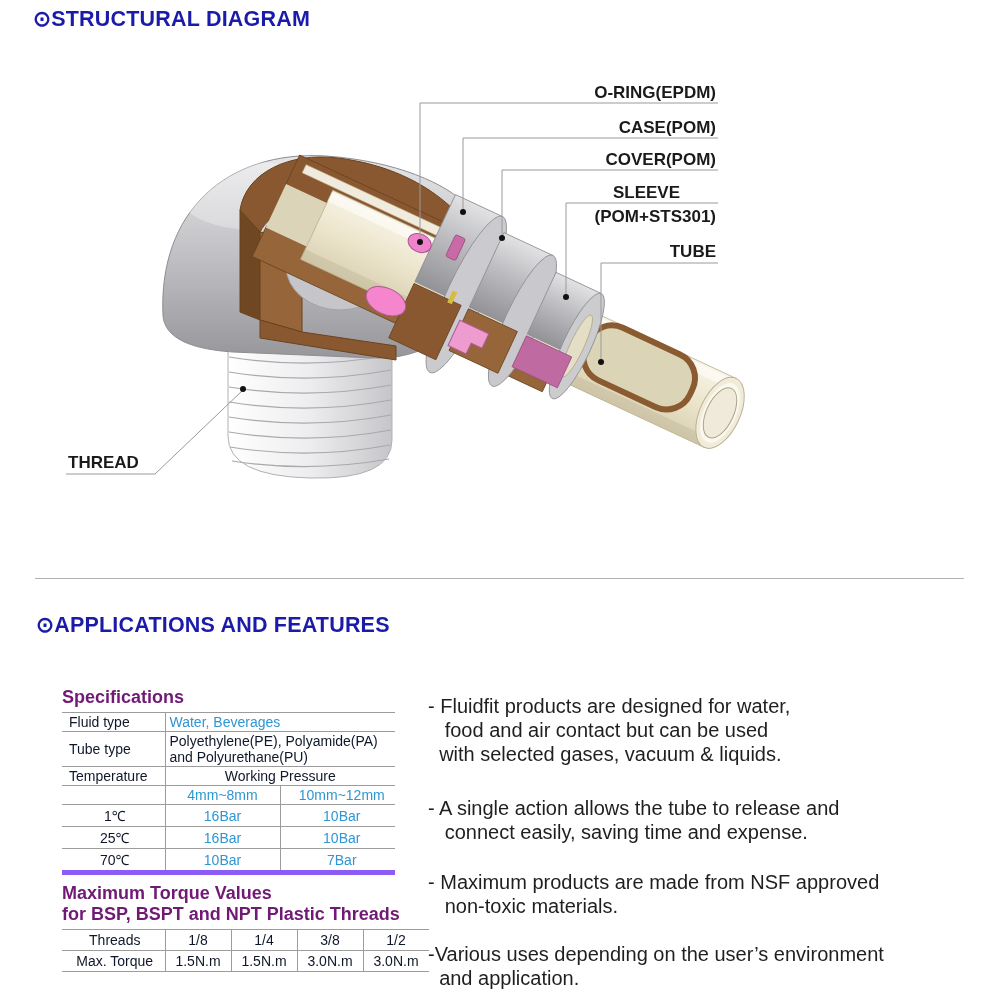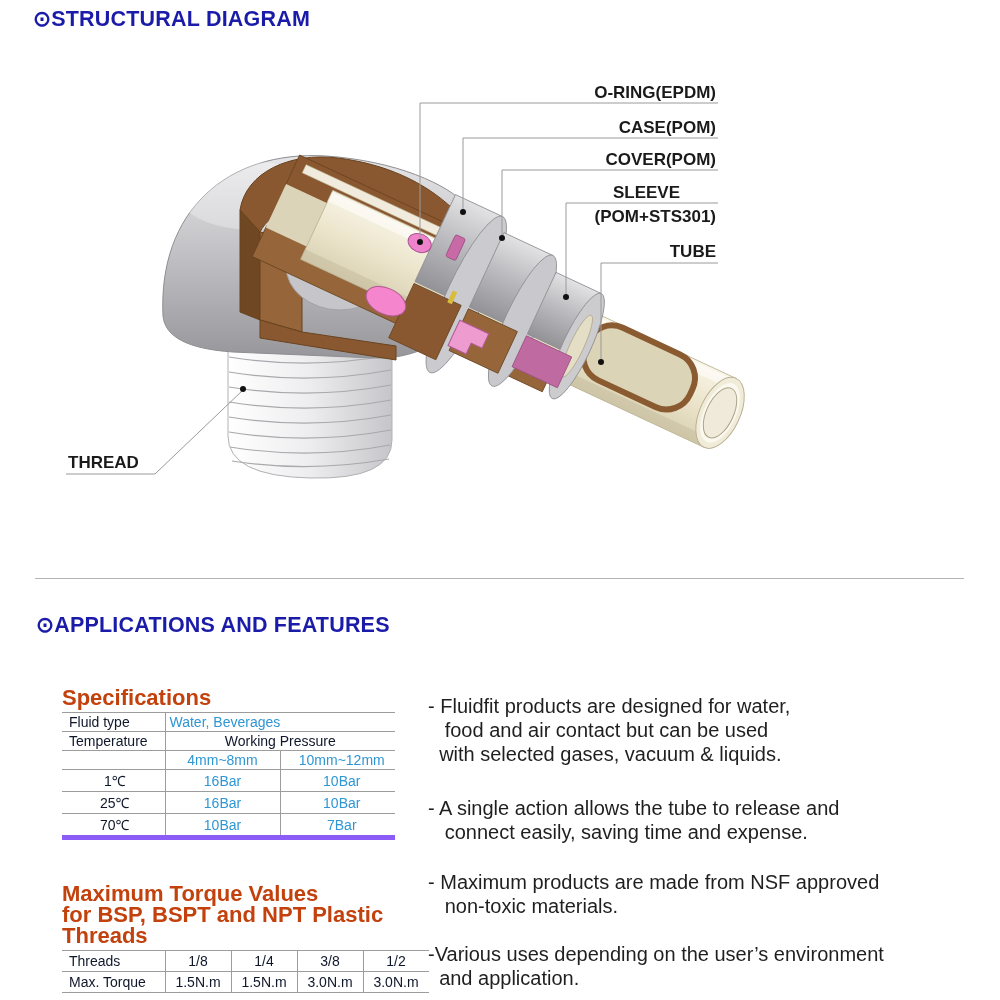--- a/index.html
+++ b/index.html
@@ -7,35 +7,35 @@
         font-family:"Liberation Sans", sans-serif;}
   .sec-title{position:absolute;margin:0;font-size:21.5px;font-weight:bold;color:#1b1baa;
              letter-spacing:0.2px;white-space:nowrap;text-align:right;}
   .t1{left:33px;top:6px;}
   .t2{left:36px;top:612px;}
   .diagram-svg{position:absolute;left:0;top:0;width:1000px;height:530px;}
   .divider{position:absolute;left:35px;top:578px;width:929px;height:1px;background:#b3b3b3;}
 
   
   .specs{position:absolute;left:62px;top:687px;width:340px;}
-  .blue-title{font-size:22px;font-weight:bold;color:#c2410c;line-height:21px;margin:0;}
+  .blue-title{font-size:18px;font-weight:bold;color:#701a75;line-height:21px;margin:0;}
   table{border-collapse:collapse;table-layout:fixed;margin-top:4px;}
   td{font-size:14px;color:#0f172a;padding:1px 4px;vertical-align:middle;overflow:hidden;}
   .spec-table{width:333px;}
   .spec-table td{border-top:1px solid #9c9c9c;}
   .spec-table tr:last-child td{border-bottom:5px solid #8b5cf6;}
   .col-label{width:103px;}
   .col-val{width:115px;}
   .lbl{text-align:left;padding-left:7px;border-right:1px solid #9c9c9c;}
   .ctr{text-align:center;}
   .blue{color:#2e96d4;}
   .vleft{border-left:1px solid #9c9c9c;padding-left:12px;}
   .torque{position:absolute;left:62px;top:883px;width:360px;}
   .torque-table{width:333px;}
-  .torque-table td{border-top:1px solid #9c9c9c;border-bottom:1px solid #9c9c9c;height:18px;}
+  .torque-table td{border-top:1px solid #9c9c9c;border-bottom:1px solid #9c9c9c;height:18px;text-align:center;}
   .torque-table .tcol{width:57px;text-align:center;border-left:1px solid #9c9c9c;}
 
   
   .features{position:absolute;left:428px;top:0;width:560px;}
   .feature{position:absolute;left:0;width:540px;font-size:20px;line-height:24px;
            color:#1f1f1f;white-space:pre-wrap;}
   .f0{top:694px;} .f1{top:796px;} .f2{top:870px;} .f3{top:942px;}
 
   
   .dlabel{font-family:"Liberation Sans", sans-serif;font-size:17px;font-weight:bold;fill:#1a1a1a;}
@@ -182,20 +182,24 @@
           <col class="col-label">
           <col class="col-val">
           <col class="col-val">
         </colgroup>
       <tbody>
           <tr>
         <td class="lbl">Fluid type</td>
         <td colspan="2" class="blue">Water, Beverages</td>
       </tr>
       <tr>
+        <td class="lbl">Tube type</td>
+        <td colspan="2">Polyethylene(PE), Polyamide(PA) and Polyurethane(PU)</td>
+      </tr>
+      <tr>
         <td class="lbl">Temperature</td>
         <td colspan="2" class="ctr">Working Pressure</td>
       </tr>
       <tr>
         <td class="lbl"></td>
         <td class="ctr blue">4mm~8mm</td>
         <td class="ctr blue vleft">10mm~12mm</td>
       </tr>
       <tr>
         <td class="lbl ctr">1℃</td>

